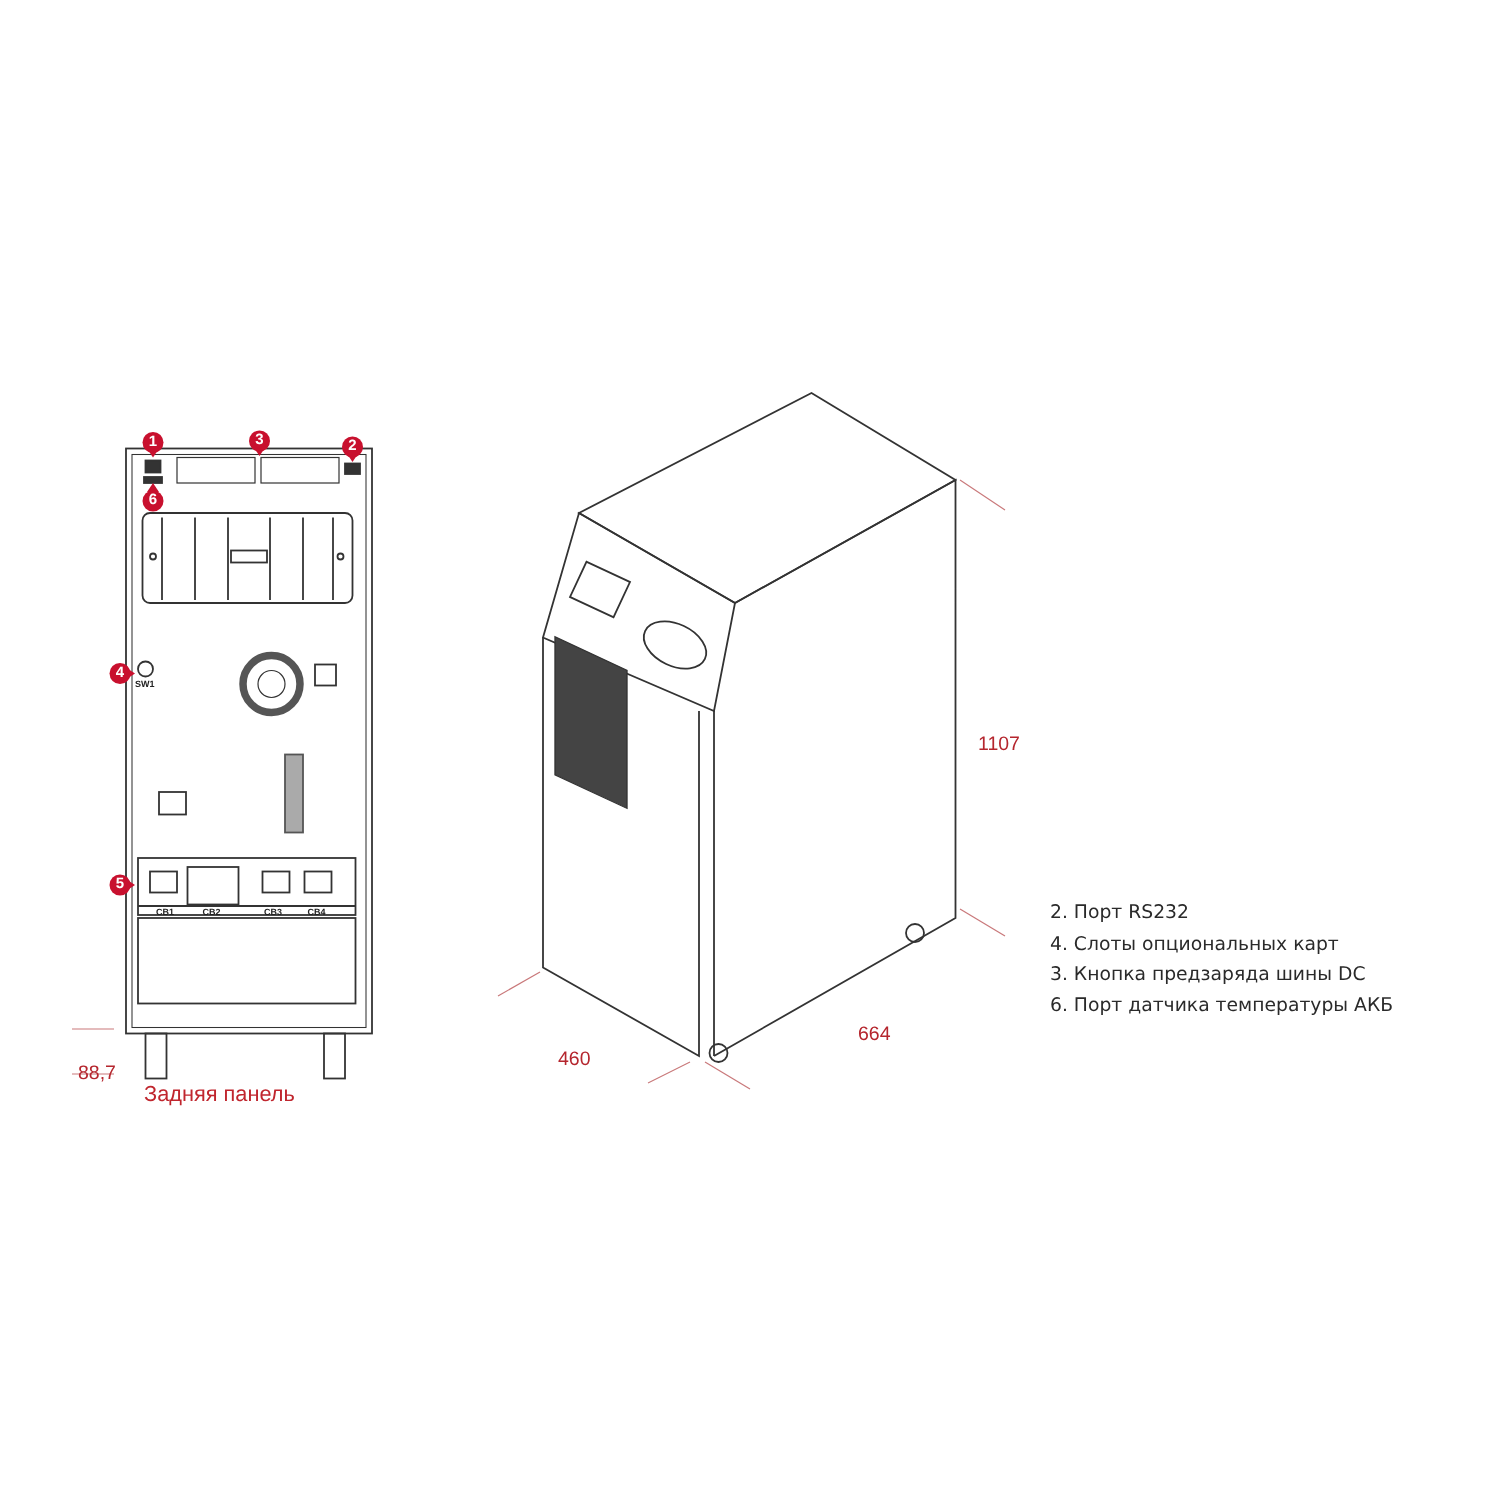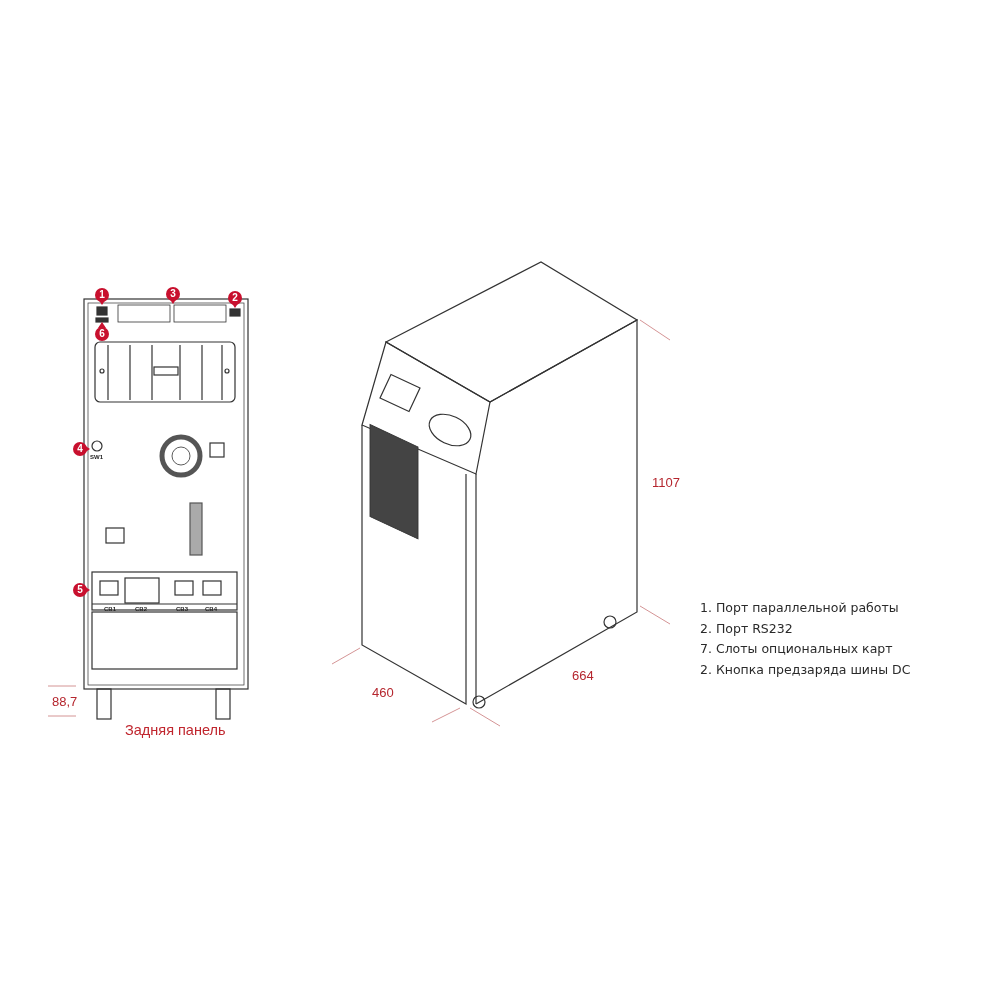--- a/index.html
+++ b/index.html
@@ -2,22 +2,22 @@
 <html><head>
 <meta charset="utf-8">
 <style>
   html, body { margin:0; padding:0; background:#ffffff; }
   body { width:1000px; height:1000px; position:relative; overflow:hidden;
          font-family:"Liberation Sans", sans-serif; }
   #drawing { position:absolute; left:0; top:0; width:1000px; height:1000px; }
   .legend { position:absolute; left:700px; top:598px; font-family:"DejaVu Sans", sans-serif;
             font-size:12.5px; color:#2a2a2a; line-height:20.6px; }
   .legend div { white-space:nowrap; }
-  .dim { position:absolute; color:#b5262e; font-family:"Liberation Sans", sans-serif; font-size:13px; }
-  .caption { position:absolute; left:125px; top:722px; color:#c0262e; font-size:14.5px;
+  .dim { position:absolute; color:#b5262e; font-family:"Liberation Sans", sans-serif; font-size:13px;margin-top:13px; }
+  .caption { position:absolute; left:96px; top:722px; color:#c0262e; font-size:14.5px;
              font-family:"Liberation Sans", sans-serif; }
   .marker { position:absolute; width:14px; height:14px; border-radius:50%; background:#c8102e;
             color:#fff; font-size:10px; font-weight:bold; text-align:center; line-height:14px;
             font-family:"Liberation Sans", sans-serif; }
   .marker::after { content:""; position:absolute; left:3px; top:11px; border-left:4px solid transparent;
             border-right:4px solid transparent; border-top:6px solid #c8102e; }
   .marker.left::after { left:11px; top:3px; border-top:4px solid transparent; border-bottom:4px solid transparent;
             border-left:6px solid #c8102e; border-right:none; }
   .marker.up::after { top:-5px; border-top:none; border-bottom:6px solid #c8102e; }
   .cblabel { position:absolute; font-size:6px; font-weight:bold; color:#222; font-family:"Liberation Sans", sans-serif; }
@@ -120,17 +120,17 @@
 <div class="cblabel" style="left:205px;top:606px;">CB4</div>
 
 <div class="dim" style="left:52px;top:694px;">88,7</div>
 <div class="caption">Задняя панель</div>
 
 <div class="dim" style="left:652px;top:475px;">1107</div>
 <div class="dim" style="left:372px;top:685px;">460</div>
 <div class="dim" style="left:572px;top:668px;">664</div>
 
 <div class="legend">
-  <div>1. Порт параллельной работы</div>
   <div>2. Порт RS232</div>
-  <div>7. Слоты опциональных карт</div>
-  <div>2. Кнопка предзаряда шины DC</div>
+  <div>4. Слоты опциональных карт</div>
+  <div>3. Кнопка предзаряда шины DC</div>
+  <div>6. Порт датчика температуры АКБ</div>
 </div>
 
 </body></html>

